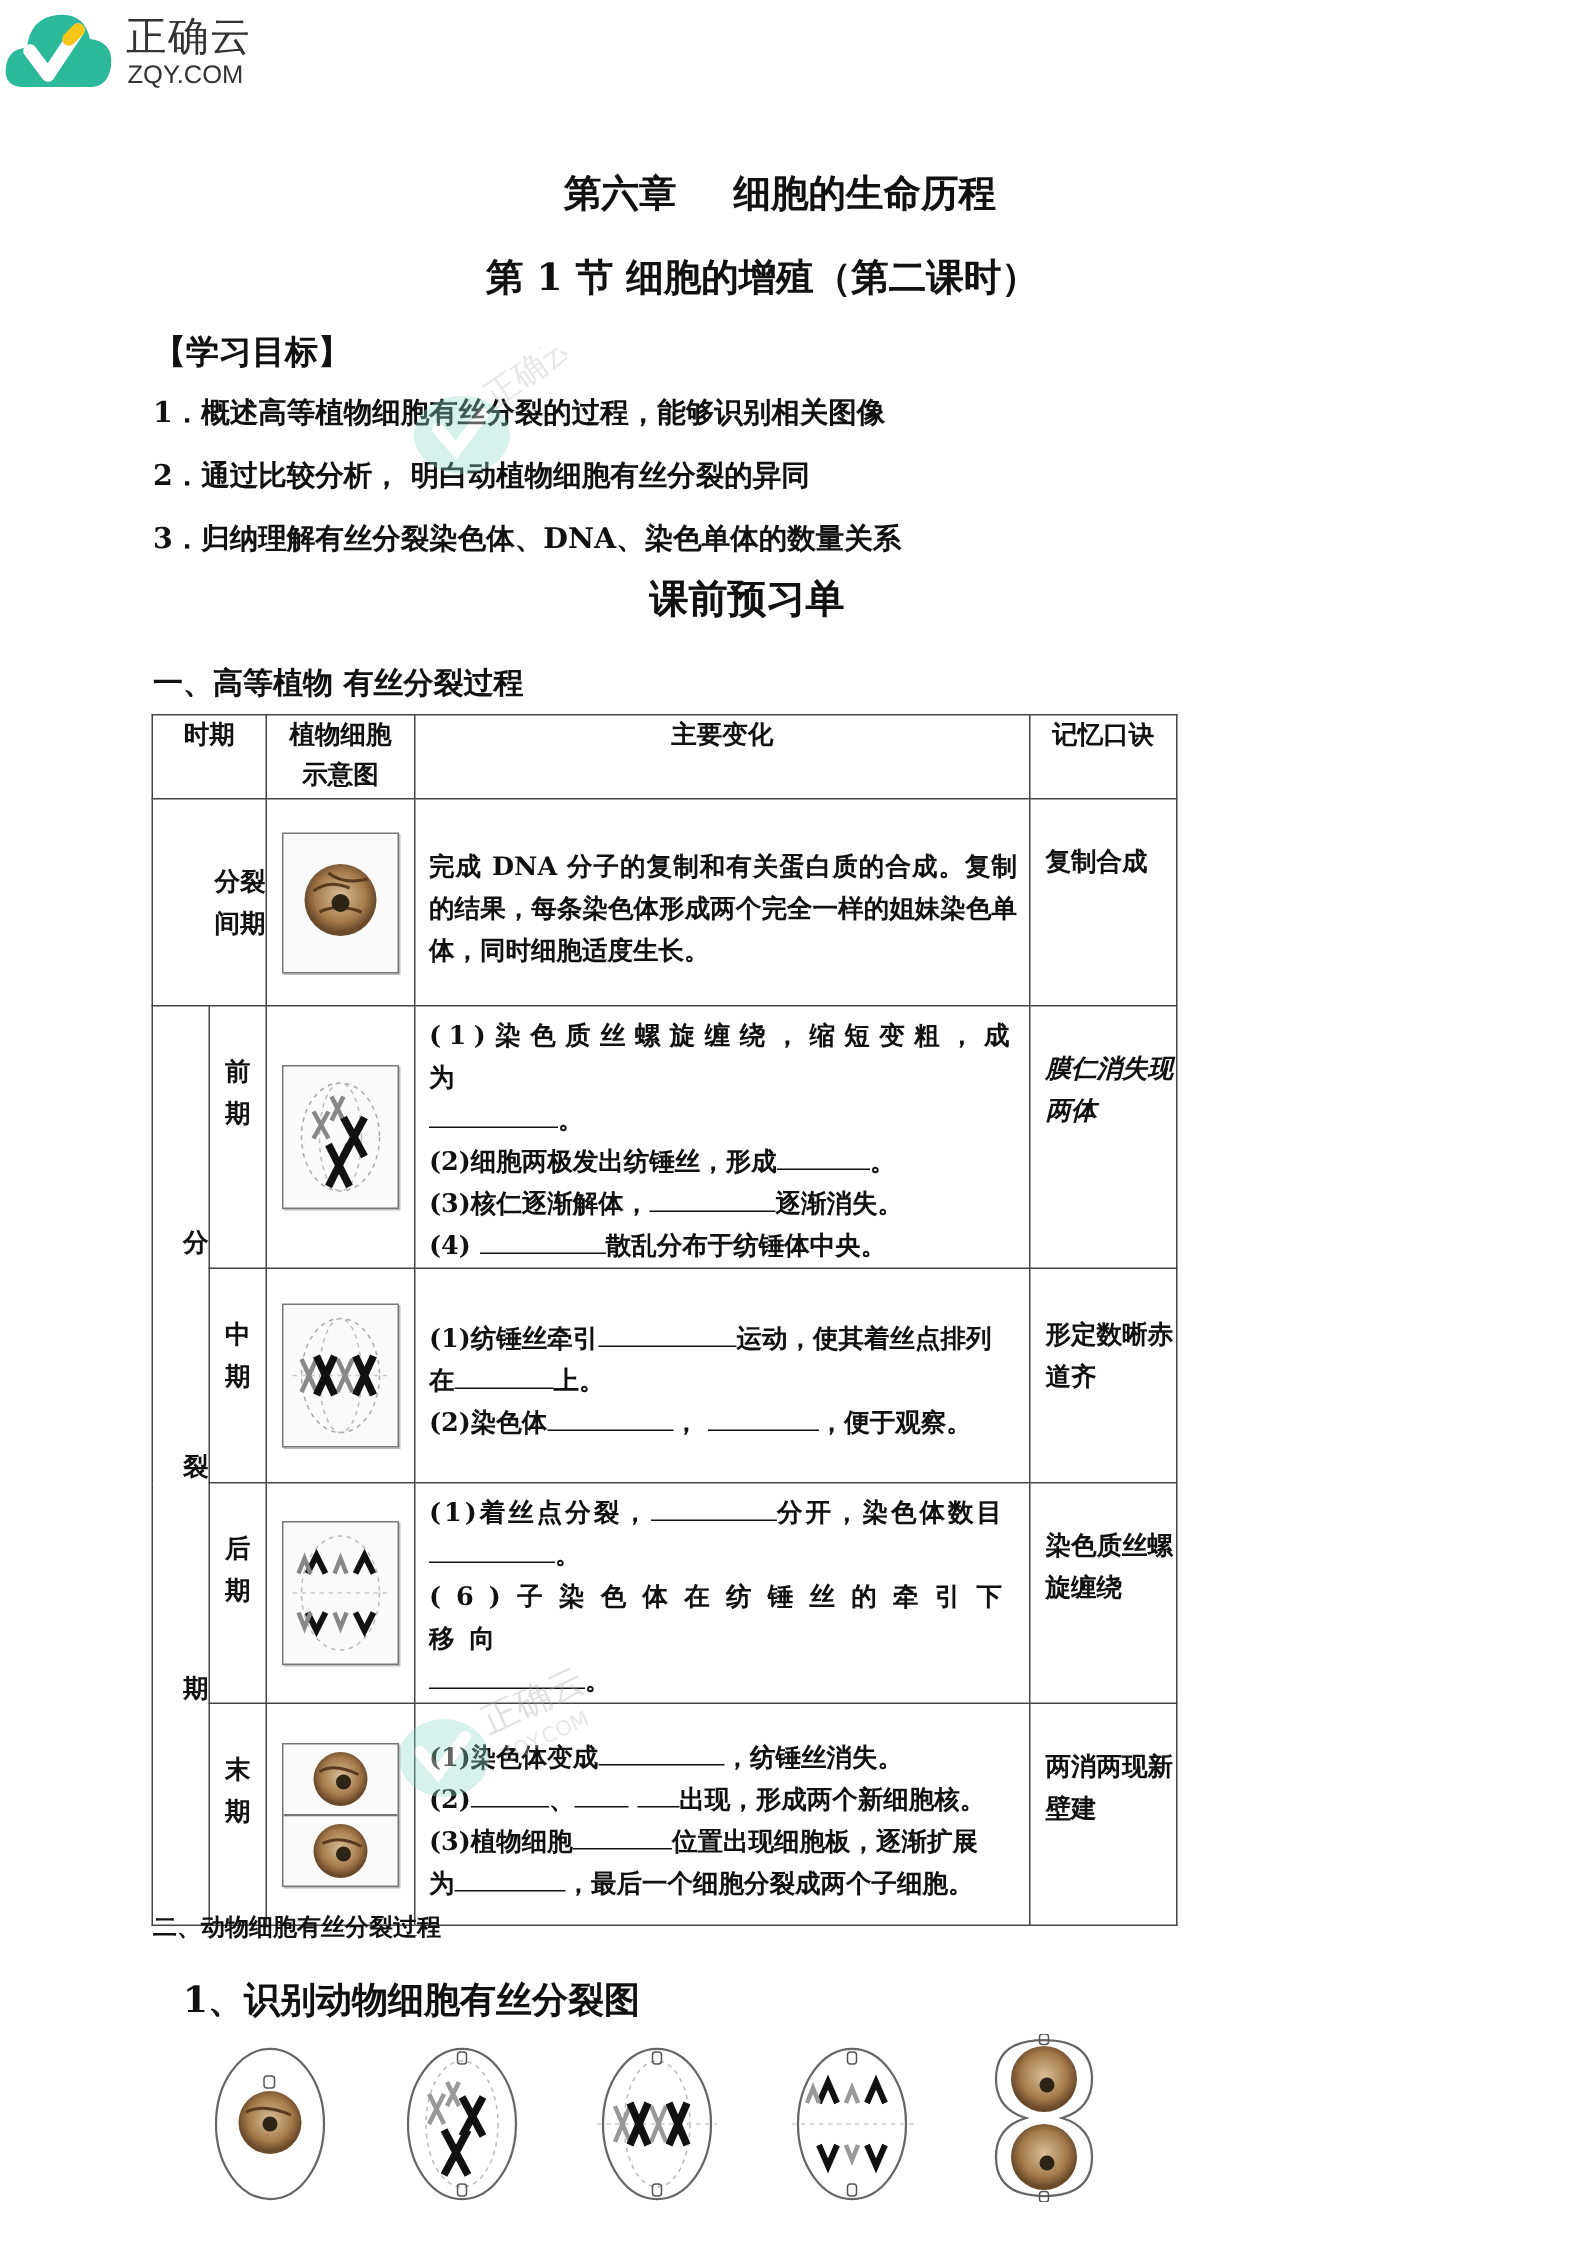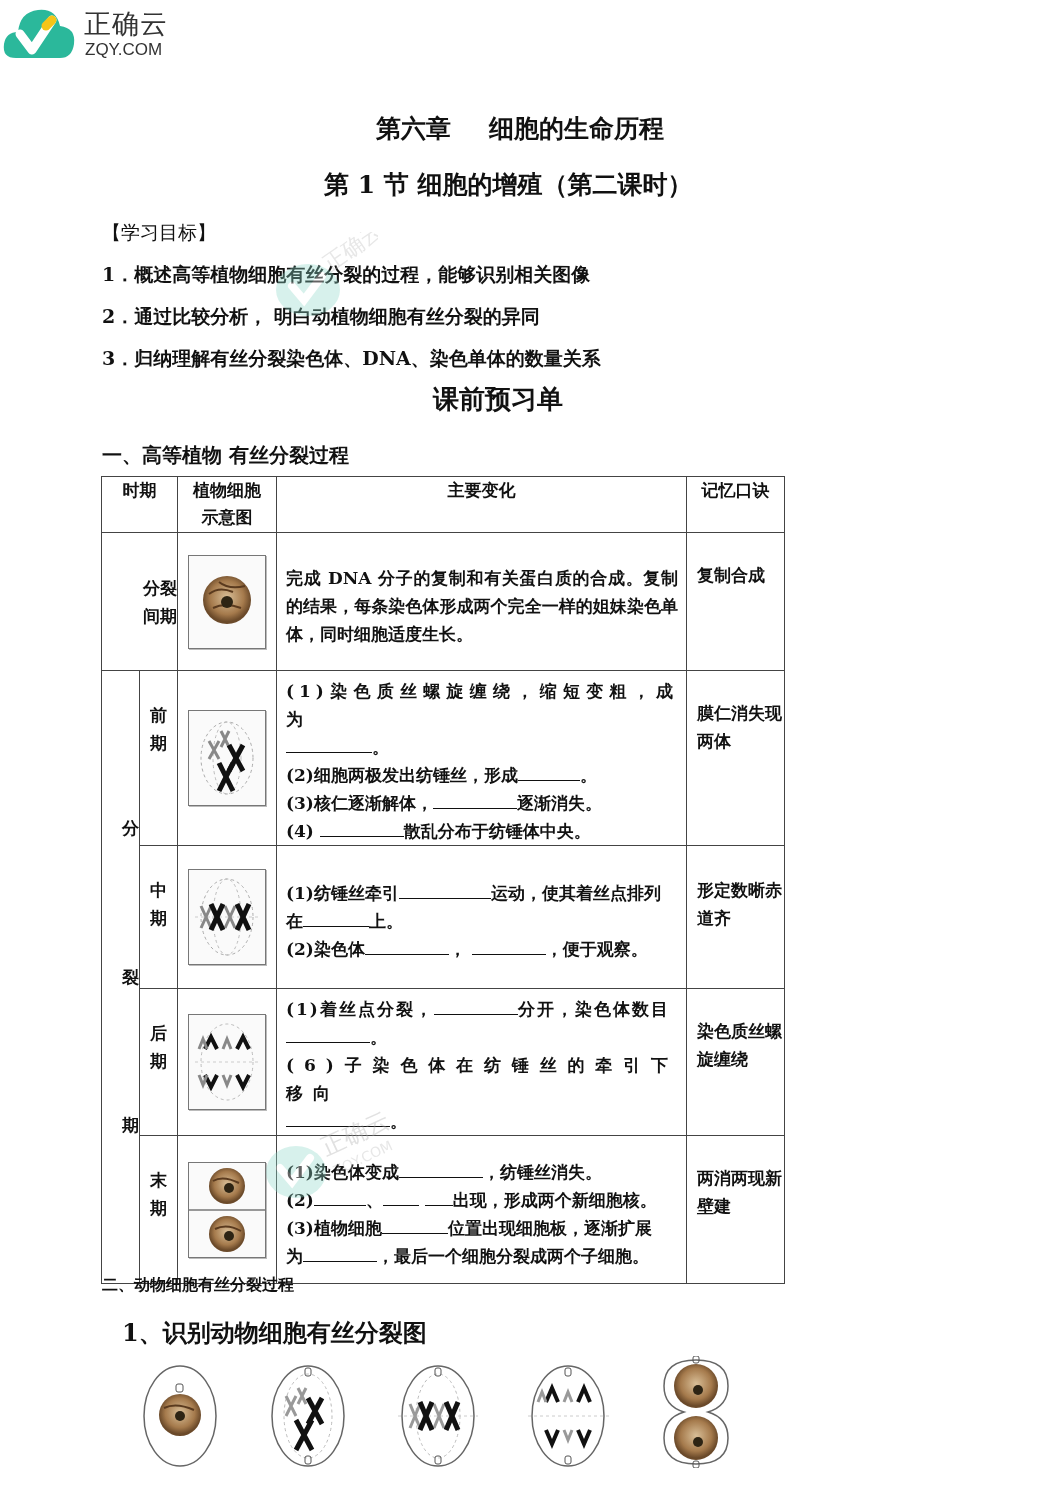--- a/index.html
+++ b/index.html
@@ -6,21 +6,21 @@
   body{width:1058px;height:1497px;position:relative;overflow:hidden;font-family:"DejaVu Serif","Liberation Serif",serif;color:#111;}
   .abs{position:absolute;}
   .logo{left:0;top:0;width:180px;height:64px;}
   .logo-cloud{position:absolute;left:2px;top:4px;width:74px;height:56px;}
   .logo-cn{position:absolute;left:84px;top:6px;font-family:"DejaVu Sans",sans-serif;font-size:27px;color:#333;letter-spacing:1px;}
   .logo-en{position:absolute;left:85px;top:40px;font-family:"Liberation Sans",sans-serif;font-size:17px;color:#333;}
   .h1{font-size:25px;font-weight:bold;left:0;width:1058px;text-align:left;}
   .t-chapter{top:112px;left:376px;}
   .t-chapter .gap{display:inline-block;width:38px;}
   .t-section{top:168px;left:324px;}
-  .goals-head{top:220px;left:102px;font-size:19px;font-weight:normal;}
+  .goals-head{top:220px;left:102px;font-size:22px;font-weight:bold;}
   .goal{left:102px;font-size:19px;font-weight:bold;}
   .g1{top:262px;} .g2{top:304px;} .g3{top:346px;}
   .preview{top:382px;left:433px;font-size:26px;font-weight:bold;}
   .sec1{top:442px;left:102px;font-size:20px;font-weight:bold;}
   table.main{position:absolute;left:101px;top:476px;border-collapse:collapse;font-size:17px;font-weight:bold;}
   table.main td{border:1.5px solid #444;vertical-align:top;padding:0;}
   .hdr td{height:55px;text-align:center;padding-top:4px;line-height:27px;}
   .c-period{width:74px;}
   .c-img{width:98px;}
   .c-main{width:409px;}
@@ -134,21 +134,21 @@
         </svg>
       </div>
     </td>
     <td class="changes" style="vertical-align:top !important;padding-top:6px !important;">
       <div style="letter-spacing:5px;">(1)染色质丝螺旋缠绕，缩短变粗，成为</div>
       <div><span class="blank" style="width:86px"></span><span>。</span></div>
       <div><span>(2)细胞两极发出纺锤丝，形成</span><span class="blank" style="width:62px"></span><span>。</span></div>
       <div><span>(3)核仁逐渐解体，</span><span class="blank" style="width:84px"></span><span>逐渐消失。</span></div>
       <div><span>(4) </span><span class="blank" style="width:84px"></span><span>散乱分布于纺锤体中央。</span></div>
     </td>
-    <td class="mem" style="padding-top:28px !important;width:87px;">膜仁消失现两体</td>
+    <td class="mem" style="padding-top:28px !important;width:87px;font-style:italic;">膜仁消失现两体</td>
   </tr>
 
   <tr style="height:143px">
     <td style="text-align:center;padding-top:30px;line-height:28px;">
       <div>中</div>
       <div>期</div>
     </td>
     <td class="vcenter">
       <div class="imgframe" style="width:76px;height:94px;">
         <svg width="76" height="94" viewBox="0 0 76 94">

